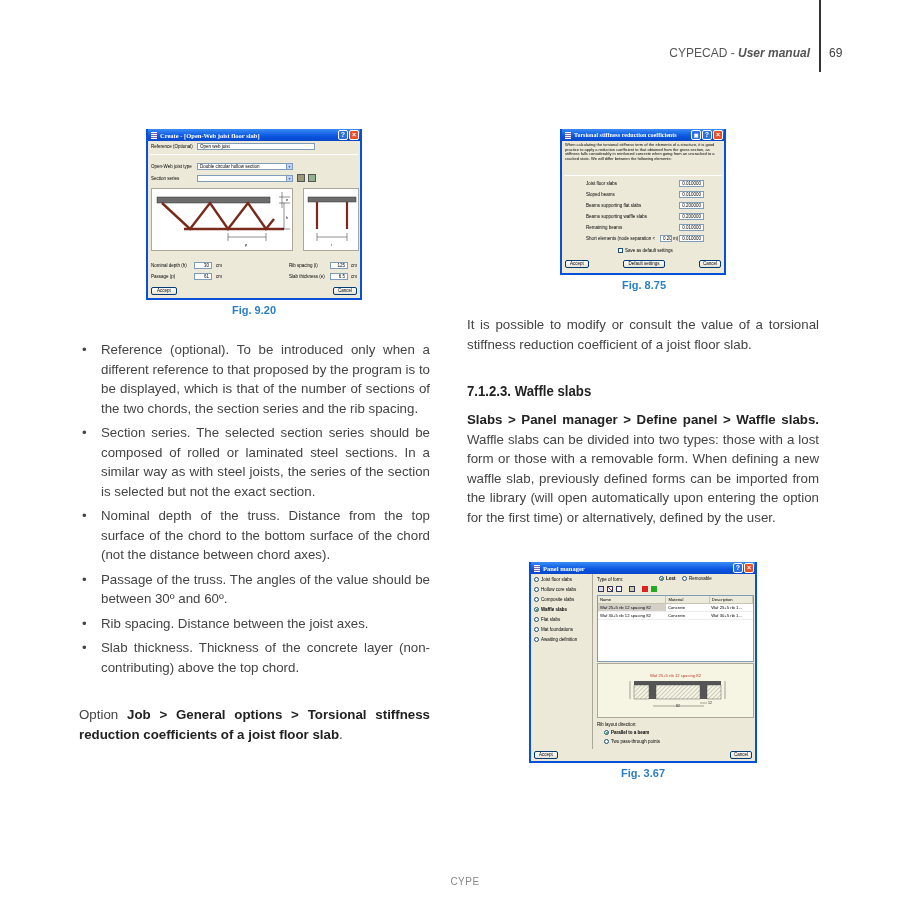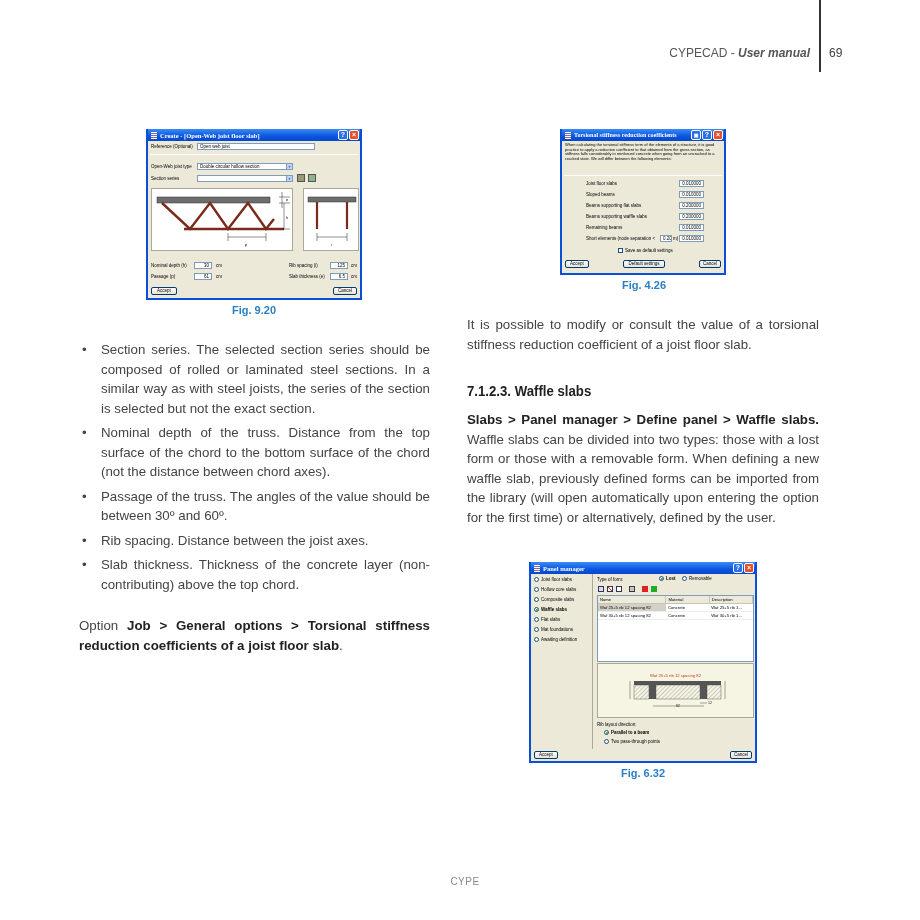--- a/index.html
+++ b/index.html
@@ -168,21 +168,21 @@
   <span class="lbl" style="left:111px;top:107px;">m)</span>
   <span class="field num" style="left:117px;top:106px;width:25px;">0.010000</span>
 
   <span style="position:absolute;left:56px;top:119px;width:5px;height:5px;border:1px solid #1c5180;background:#fff;"></span>
   <span class="lbl" style="left:63px;top:119px;">Save as default settings</span>
 
   <span class="btn" style="left:3px;top:131px;width:24px;">Accept</span>
   <span class="btn" style="left:61px;top:131px;width:42px;">Default settings</span>
   <span class="btn" style="right:3px;top:131px;width:22px;">Cancel</span>
 </div>
-<div class="caption" style="left:622px;top:279px;">Fig. 4.26</div>
+<div class="caption" style="left:622px;top:279px;">Fig. 8.75</div>
 
 <div class="dlg" style="left:529px;top:562px;width:228px;height:201px;">
   <div class="tb">
     <span class="ico"></span>
     <span>Panel manager</span>
     <div class="btns">
       <span class="b help">?</span>
       <span class="b close">×</span>
     </div>
   </div>
@@ -290,31 +290,32 @@
       <span>Parallel to a beam</span>
     </div>
   <div class="radio" style="left:73px;top:177px;">
       <span class="r"></span>
       <span>Two pass-through points</span>
     </div>
 
   <span class="btn" style="left:3px;top:189px;width:24px;">Accept</span>
   <span class="btn" style="right:3px;top:189px;width:22px;">Cancel</span>
 </div>
-<div class="caption" style="left:621px;top:767px;">Fig. 6.32</div>
+<div class="caption" style="left:621px;top:767px;">Fig. 3.67</div>
 
 <div class="col" style="left:79px;top:340px;width:351px;">
   <ul>
+    <li>Reference (optional). To be introduced only when a different reference to that proposed by the program is to be displayed, which is that of the number of sections of the two chords, the section series and the rib spacing.</li>
     <li>Section series. The selected section series should be composed of rolled or laminated steel sections. In a similar way as with steel joists, the series of the section is selected but not the exact section.</li>
     <li>Nominal depth of the truss. Distance from the top surface of the chord to the bottom surface of the chord (not the distance between chord axes).</li>
     <li>Passage of the truss. The angles of the value should be between 30º and 60º.</li>
     <li>Rib spacing. Distance between the joist axes.</li>
     <li>Slab thickness. Thickness of the concrete layer (non-contributing) above the top chord.</li>
   </ul>
-  <p style="margin-top:22px;"><span>Option </span><b>Job &gt; General options &gt; Torsional stiffness reduction coefficients of a joist floor slab</b><span>.</span></p>
+  <p style="margin-top:28px;"><span>Option </span><b>Job &gt; General options &gt; Torsional stiffness reduction coefficients of a joist floor slab</b><span>.</span></p>
 </div>
 
 <div class="col" style="left:467px;top:315px;width:352px;">
   <p>It is possible to modify or consult the value of a torsional stiffness reduction coefficient of a joist floor slab.</p>
 </div>
 <div class="h3" style="left:467px;top:382px;">7.1.2.3. Waffle slabs</div>
 <div class="col" style="left:467px;top:410px;width:352px;">
   <p><b>Slabs &gt; Panel manager &gt; Define panel &gt; Waffle slabs.</b><span> Waffle slabs can be divided into two types: those with a lost form or those with a removable form. When defining a new waffle slab, previously defined forms can be imported from the library (will open automatically upon entering the option for the first time) or alternatively, defined by the user.</span></p>
 </div>
 

